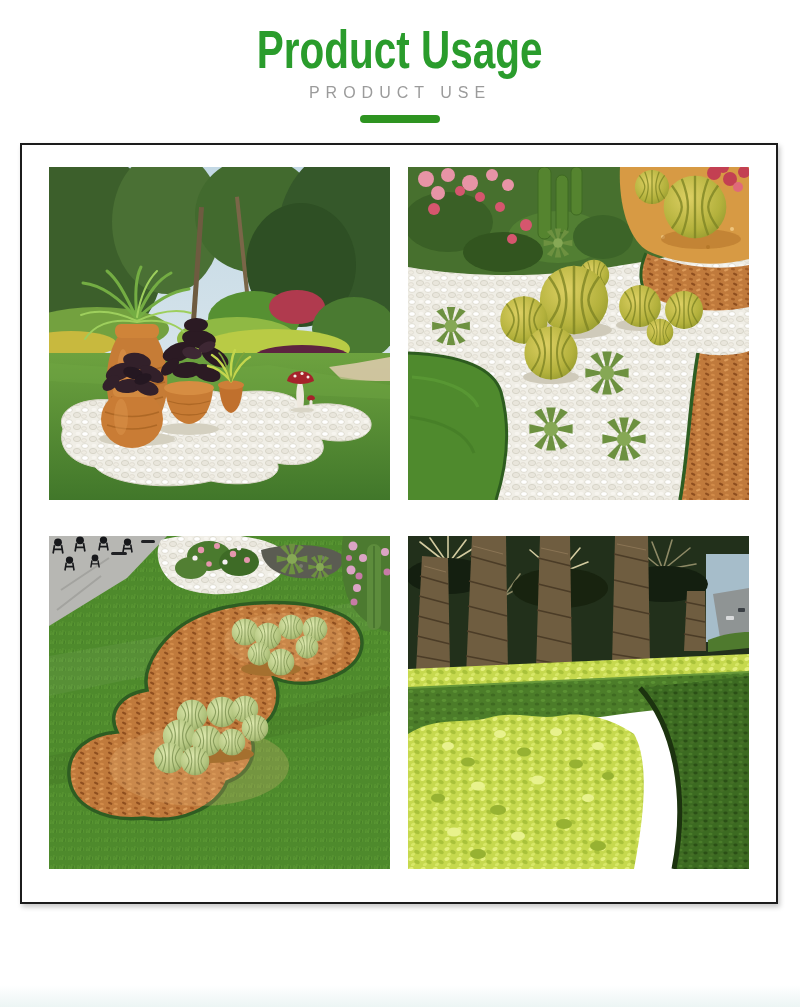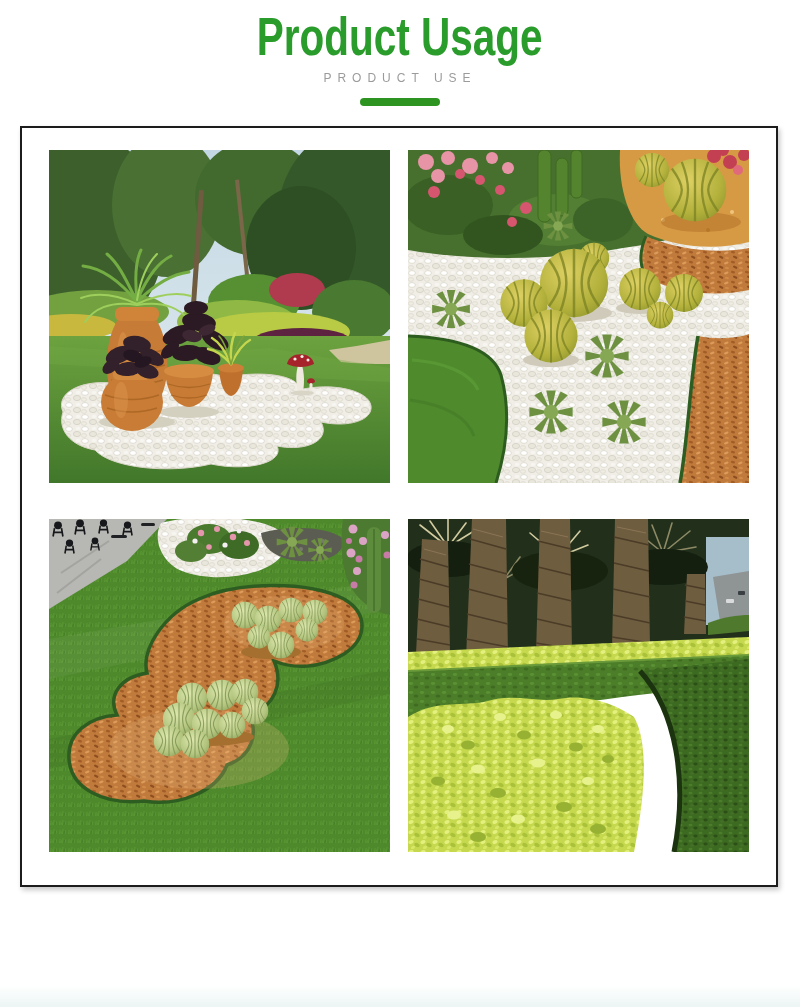--- a/index.html
+++ b/index.html
@@ -2,29 +2,29 @@
 <html style="--accent: #2a9c2c; --divider: #2e9421; --subtitle-gray: #9b9b9b; --text-dark: #0e0e0e; --card-border: #1c1c1c; --foot-tint: #ecf5f4;"><head>
 <meta charset="utf-8">
 <style>
   * { box-sizing: border-box; }
   html,body { margin:0; padding:0; }
   body {
     width:800px; height:1007px; position:relative; overflow:hidden;
     background:#ffffff;
     font-family:"Liberation Sans", sans-serif;
   }
-  .header { text-align:center; padding-top:9px; }
+  .header { text-align:center; padding-top:9px;margin-top:13px; }
   .title {
     margin:0; display:inline-block; white-space:nowrap;
     font-size:54px; font-weight:700; line-height:1.02;
     color:var(--accent,#2a9c2c);
     transform:scaleX(0.75);
   }
   .subtitle {
-    margin-top:7px; font-size:12px; font-weight:400;
+    margin-top:7px; font-size:16px; font-weight:400;
     letter-spacing:6px; color:var(--subtitle-gray,#9b9b9b);
     white-space:nowrap;
   }
   .divider {
     width:80px; height:8px; border-radius:4px;
     background:var(--divider,#2e9421); margin:13px auto 0;
   }
   .tagline-wrap { text-align:center; margin-top:17px; }
   .tagline {
     display:inline-block; white-space:nowrap;

